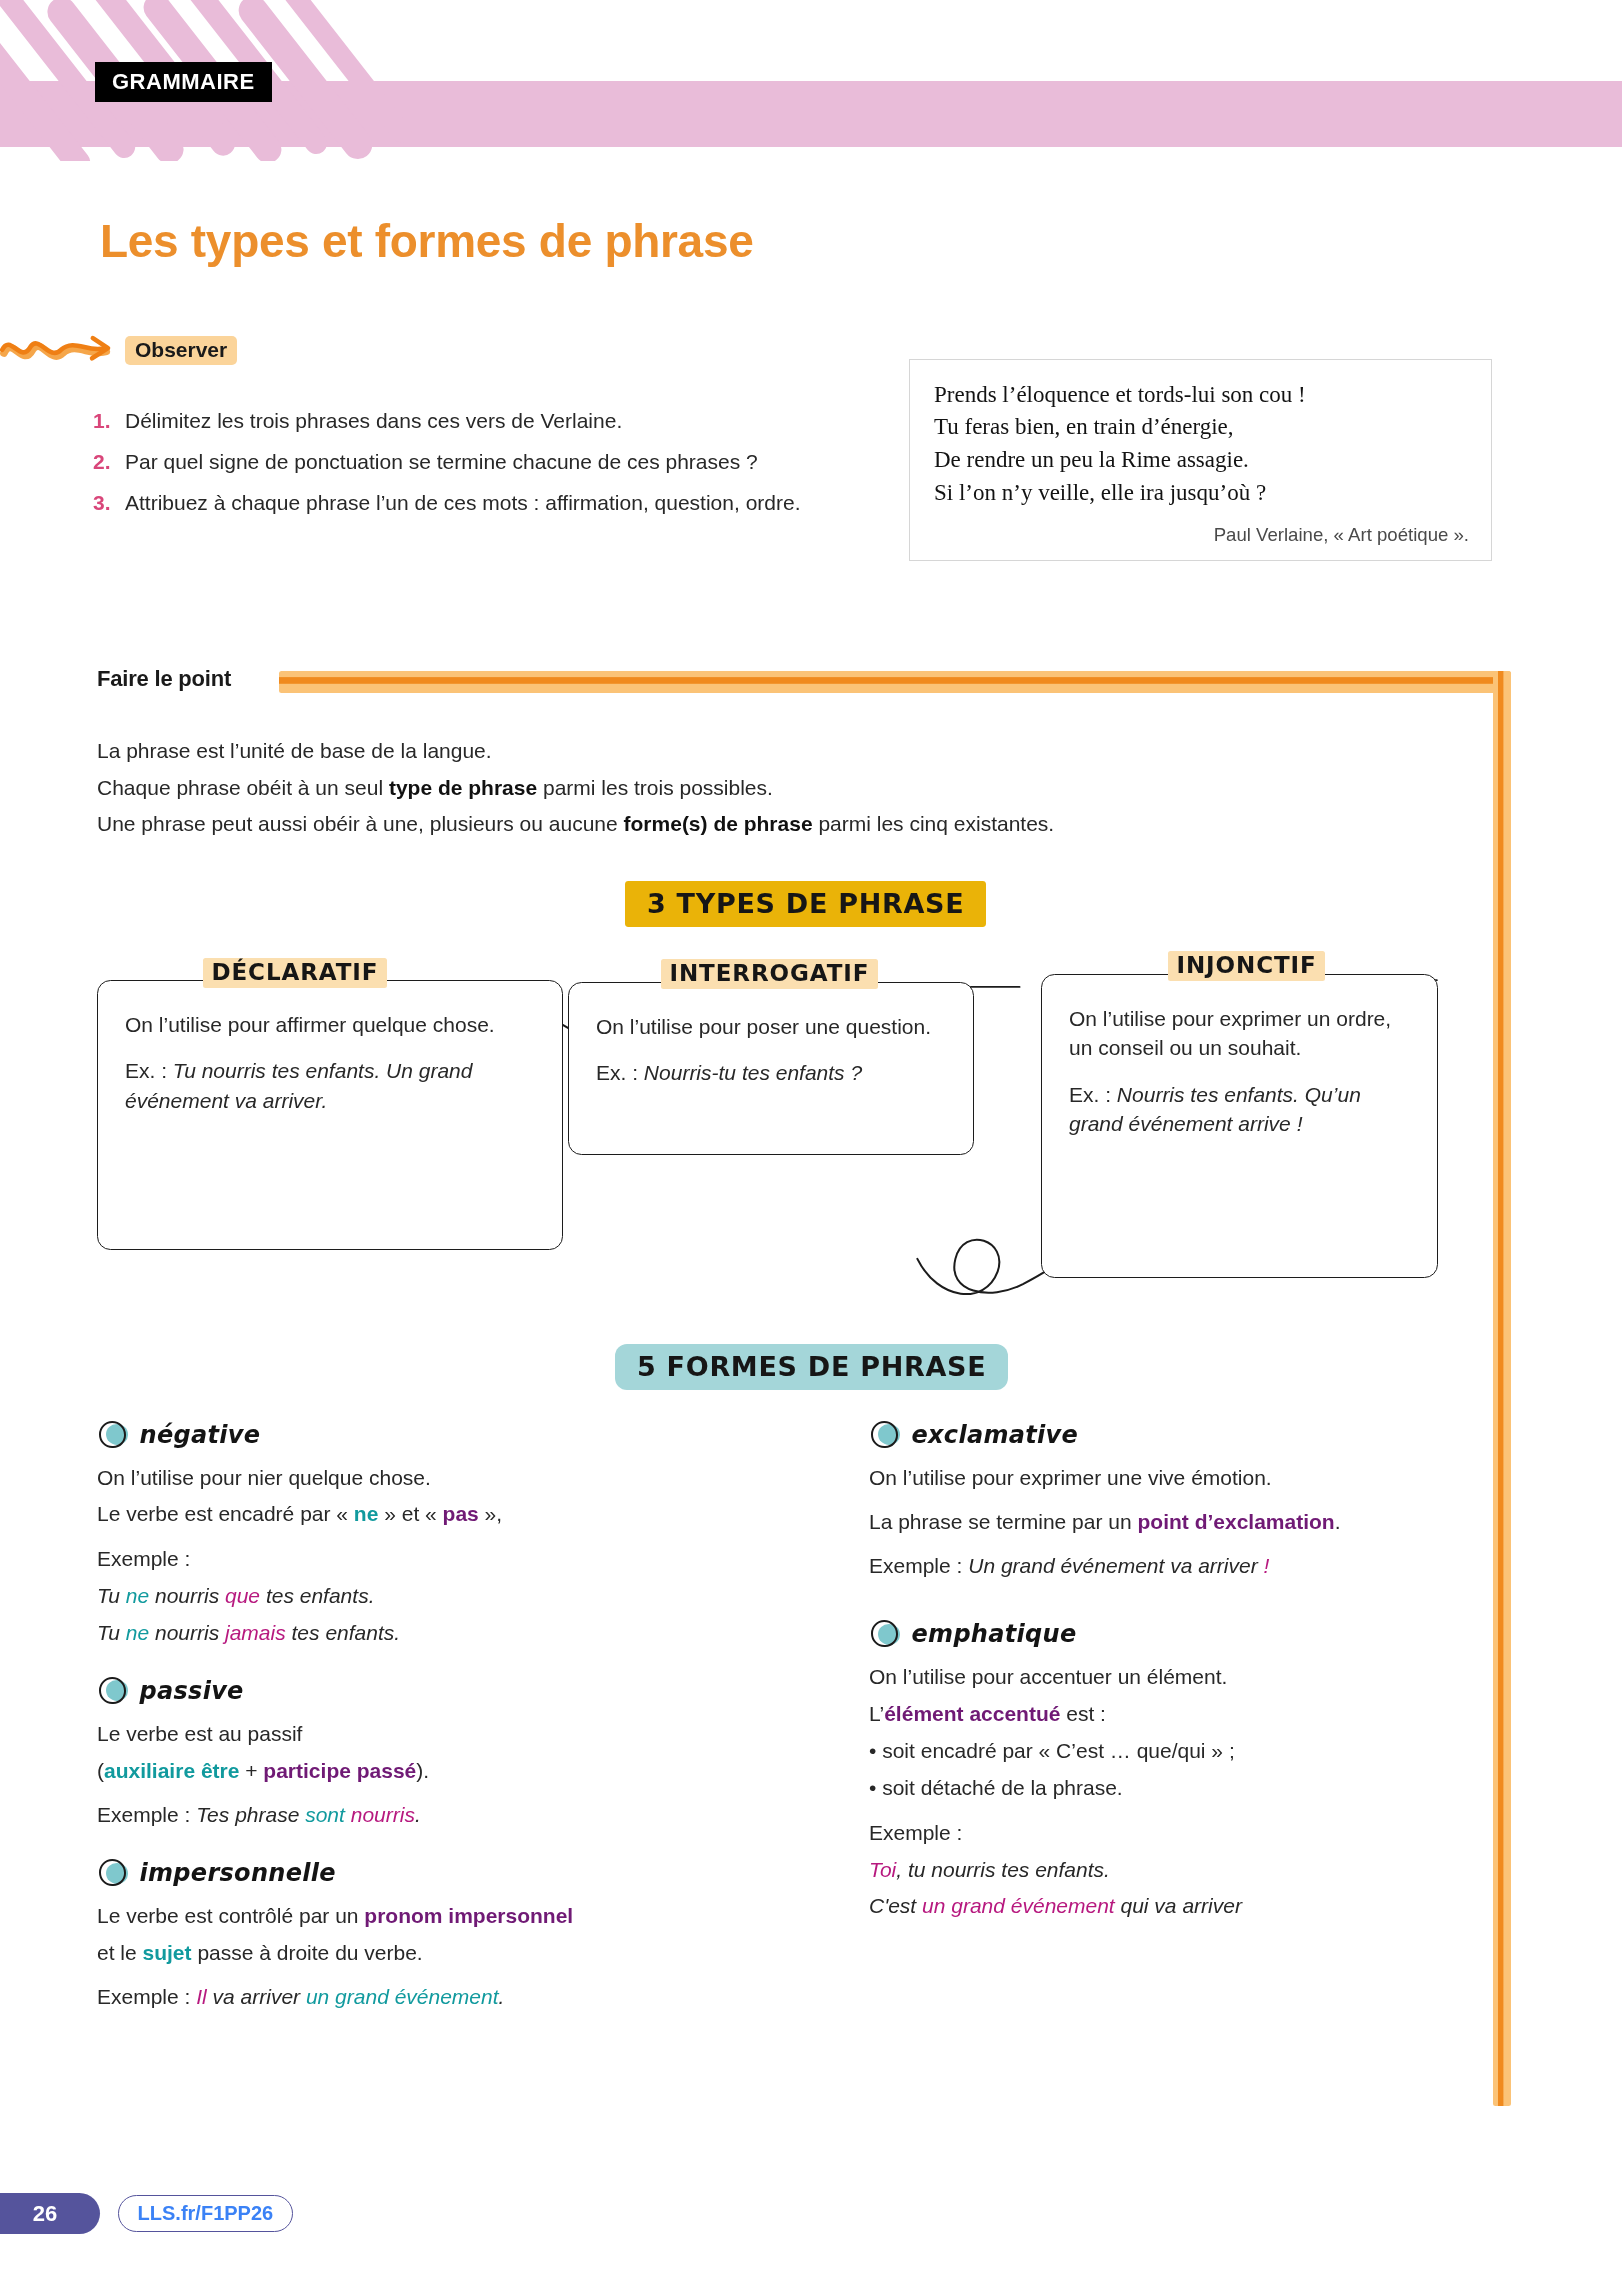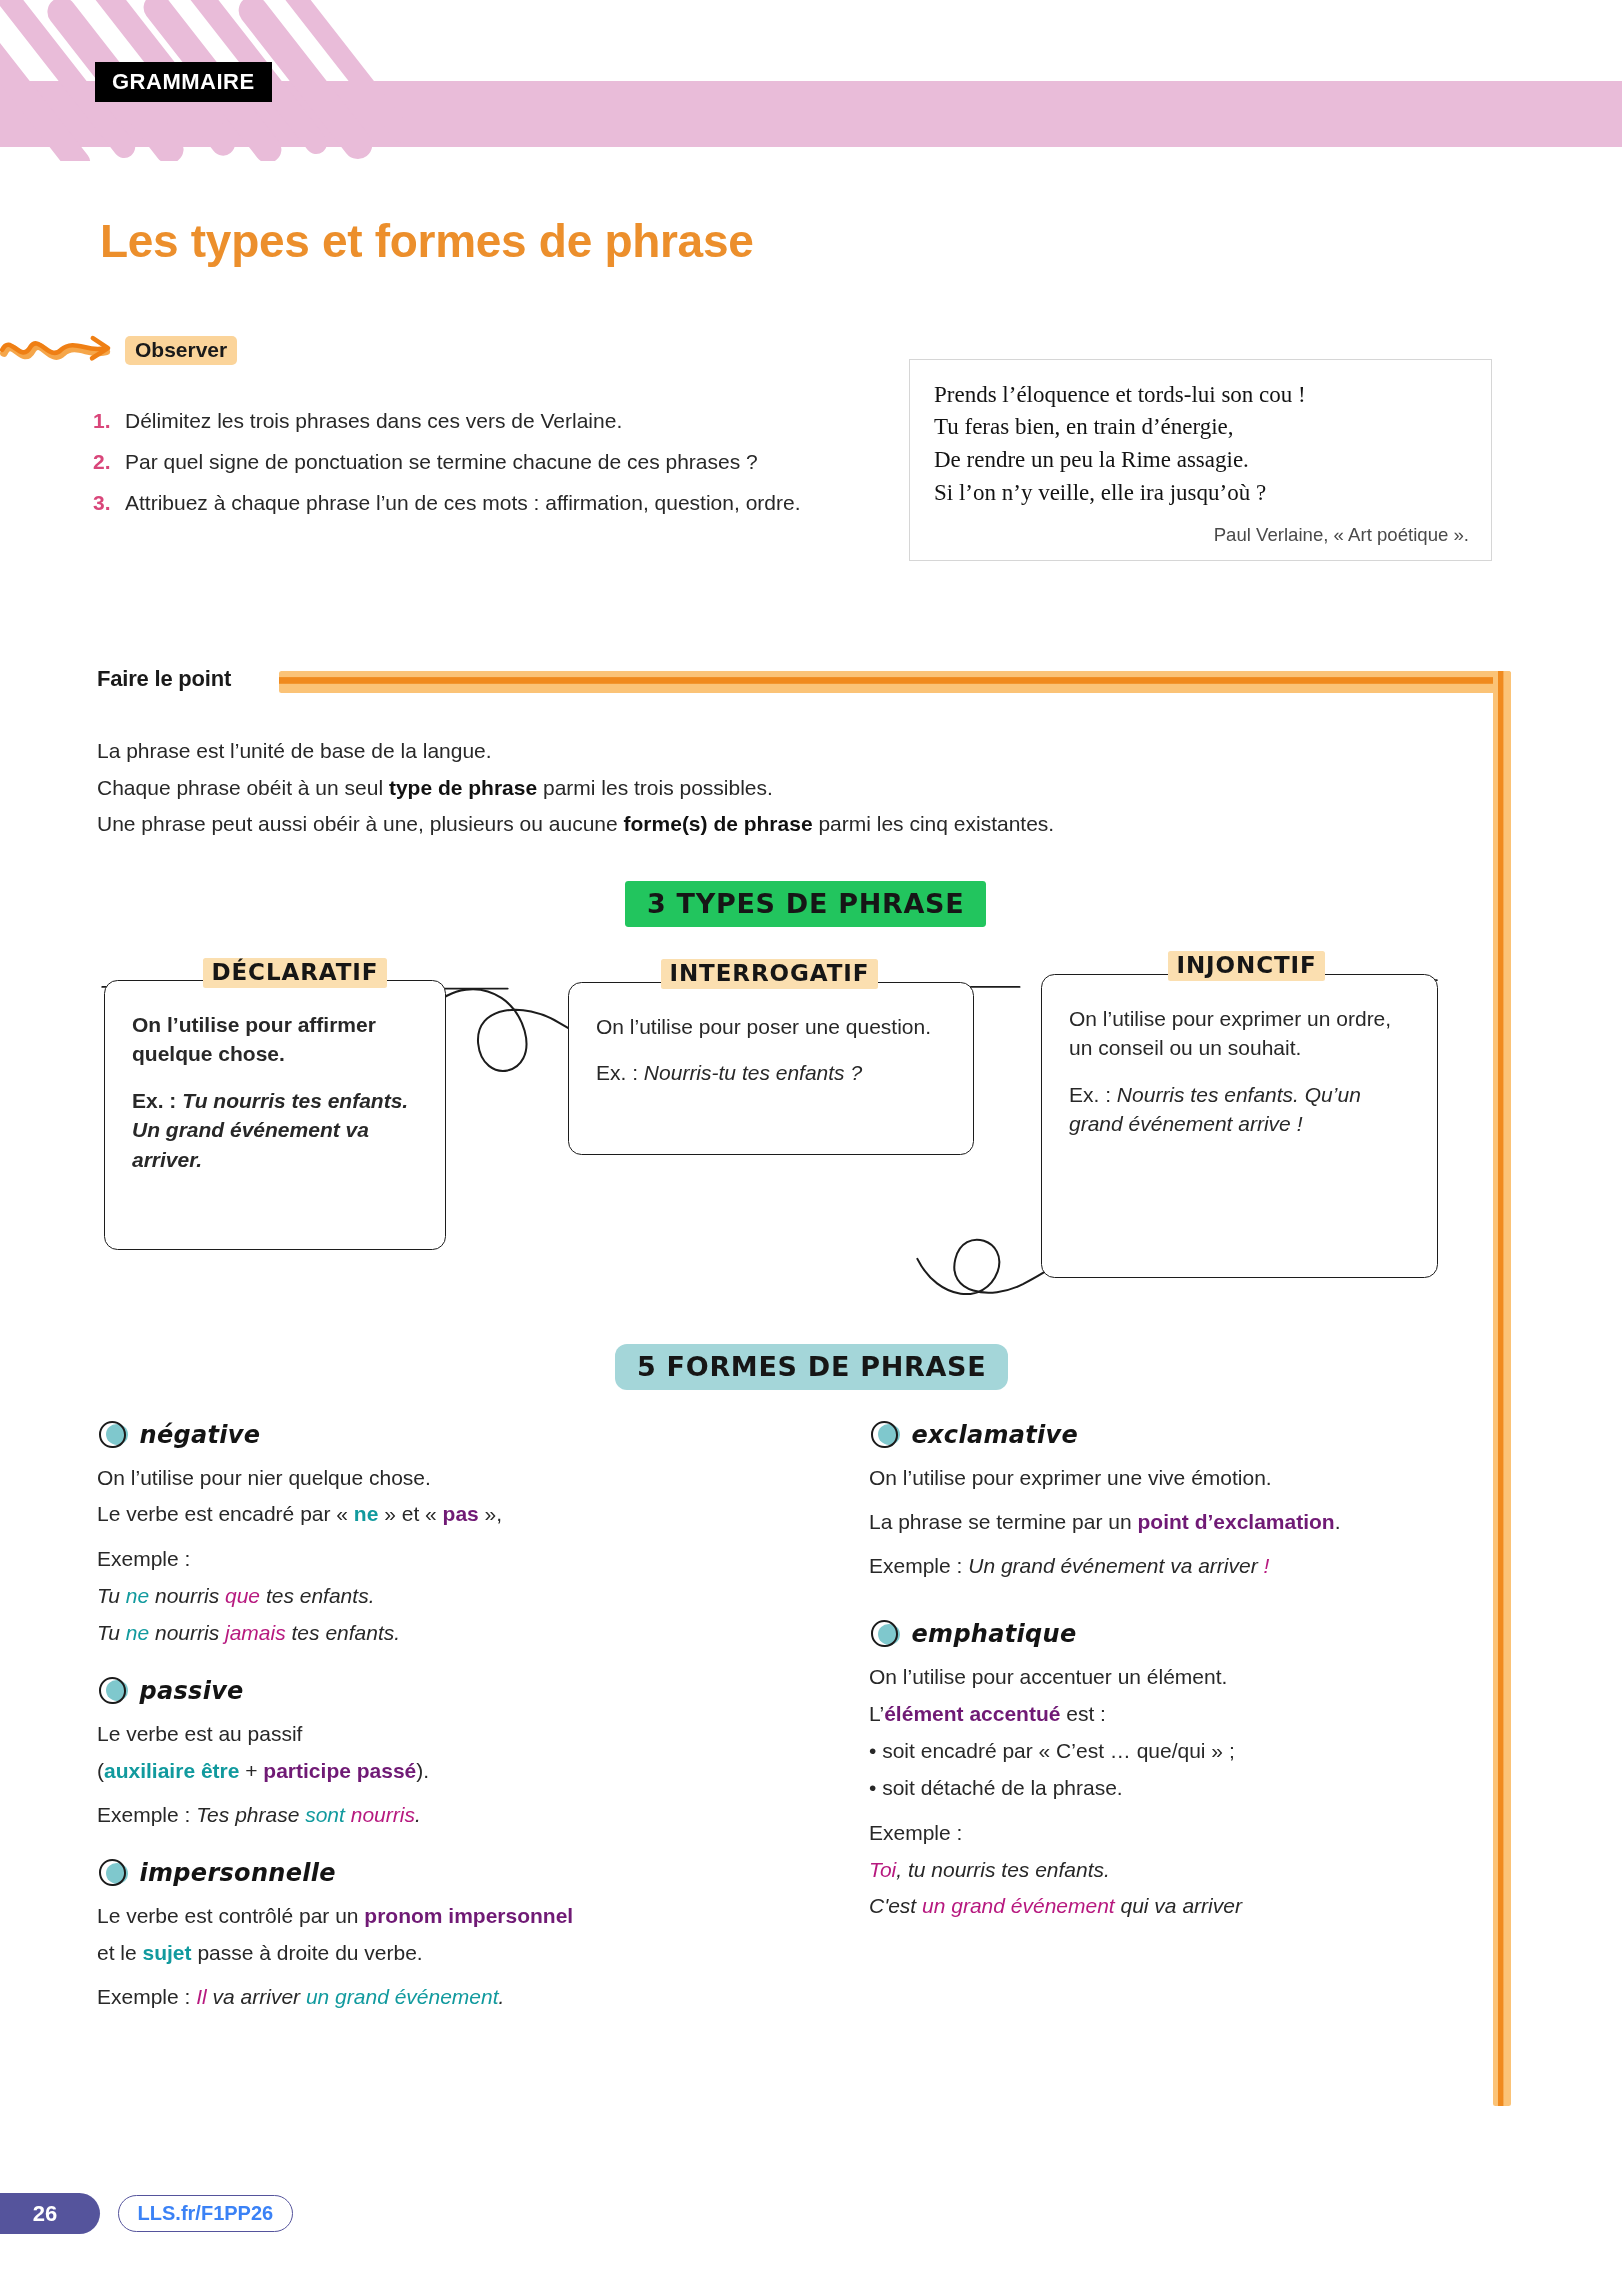--- a/index.html
+++ b/index.html
@@ -88,39 +88,39 @@
   .flp-body p{margin:0 0 7.6px 0;font-size:21px;color:#282828;line-height:1.38;}
   .flp-body b{font-weight:bold;color:#111;}
 
   
   .hl-head{
     position:absolute;font-family:"DejaVu Sans", sans-serif;
     font-size:27px;font-weight:bold;color:#161616;
     letter-spacing:0.7px;line-height:1;
     padding:8.5px 22px 10px 22px;
   }
-  .hl-orange{background:#22c55e;border-radius:3.4px;}
+  .hl-orange{background:#eab308;border-radius:3.4px;}
   .hl-teal{background:#a4d6d9;border-radius:12px;}
   .types-head{left:625px;top:881px;}
   .formes-head{left:615px;top:1344px;}
 
   
   .tbox{position:absolute;border:1.9px solid #1c1c1c;border-radius:13.5px;background:#fff;box-sizing:border-box;}
   .tbox-title{
     position:absolute;font-family:"DejaVu Sans", sans-serif;
     font-size:23px;font-weight:bold;color:#161616;letter-spacing:0.9px;
     background:#fbdfb0;border-radius:2.5px;padding:2.5px 8.5px 4.2px 8.5px;line-height:1;
     z-index:4;
   }
   .tbox-body{padding:29px 25px 22px 27px;font-size:21px;color:#282828;line-height:1.40;}
   .tbox-body p{margin:0 0 17px 0;}
   .tbox-body p:last-child{margin-bottom:0;}
   .tbox-body i{font-style:italic;}
 
-  #box-decl{left:104px;top:980px;width:342px;height:270px;font-weight:bold;}
+  #box-decl{left:97px;top:980px;width:466px;height:270px;}
   #box-int{left:568px;top:982px;width:406px;height:173px;}
   #box-inj{left:1041px;top:974px;width:397px;height:304px;}
   #t-decl{left:203px;top:958px;}
   #t-int{left:661px;top:959px;}
   #t-inj{left:1168px;top:951px;}
 
   .connector{position:absolute;left:85px;top:921px;width:1386px;height:397px;pointer-events:none;}
 
   
   .col-left{position:absolute;left:97px;top:1420px;width:668px;}

